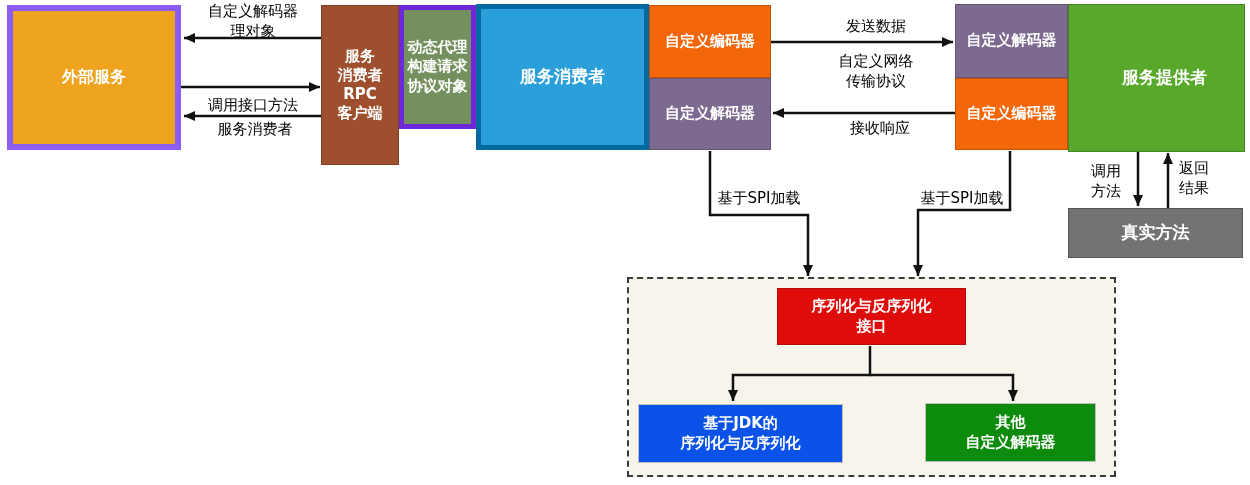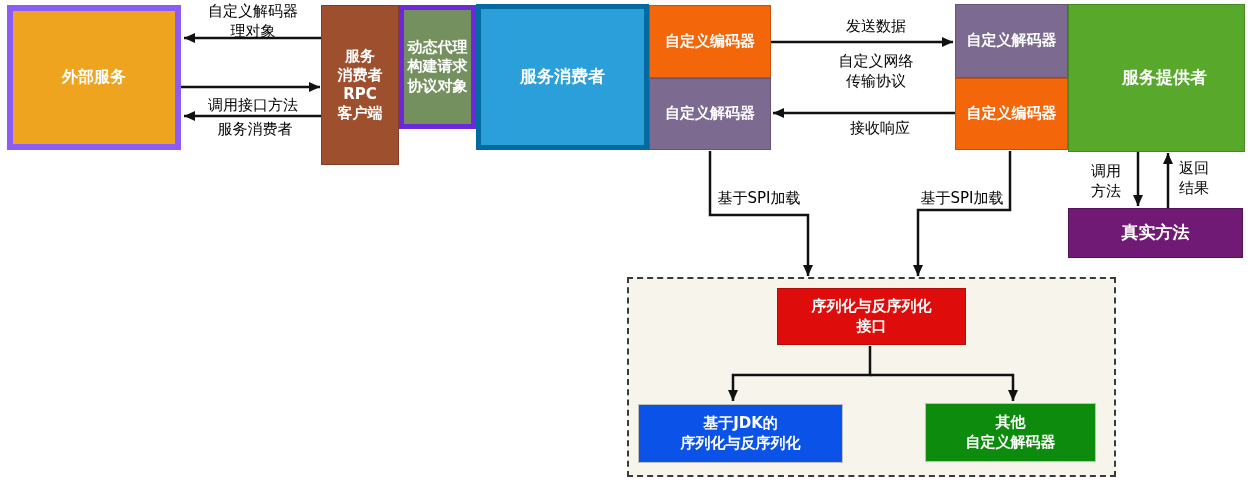--- a/index.html
+++ b/index.html
@@ -25,21 +25,21 @@
   .f17{font-size:17px;}
   .external       {left:7px;   top:5px;   width:174px; height:145px; background:#EEA41F; border:6px solid #8b5cf6;}
   .rpc-client     {left:321px; top:5px;   width:78px;  height:160px; background:#9E4F2D; border:1px solid #7E3F24;}
   .dyn-proxy      {left:399px; top:5px;   width:77px;  height:124px; background:#75905F; border:5px solid #6d28d9;}
   .svc-consumer   {left:476px; top:4px;   width:173px; height:146px; background:#2B9FD9; border:5px solid #0369a1;}
   .enc-consumer   {left:649px; top:5px;   width:122px; height:73px;  background:#F4660A; border:1px solid #C55208;}
   .dec-consumer   {left:649px; top:78px;  width:122px; height:72px;  background:#7C6A90; border:1px solid #645577;}
   .dec-provider   {left:955px; top:4px;   width:113px; height:74px;  background:#7C6A90; border:1px solid #645577;}
   .enc-provider   {left:955px; top:78px;  width:113px; height:72px;  background:#F4660A; border:1px solid #C55208;}
   .svc-provider   {left:1068px;top:4px;   width:177px; height:148px; background:#58A82B; border:1px solid #468822;padding-left:16px;}
-  .real-method    {left:1068px;top:208px; width:175px; height:50px;  background:#701a75; border:1px solid rgba(0,0,0,0.25);}
+  .real-method    {left:1068px;top:208px; width:175px; height:50px;  background:#737373; border:1px solid rgba(0,0,0,0.25);}
   .ser-interface  {left:777px; top:288px; width:189px; height:57px;  background:#DF0C0C; border:1px solid #B40B0B;}
   .jdk-ser        {left:638px; top:404px; width:205px; height:59px;  background:#0B52E8; border:1px solid #bfbfbf;}
   .other-ser      {left:925px; top:403px; width:171px; height:59px;  background:#0C8B0C; border:1px solid #bfbfbf;}
   .dashed-panel{
     position:absolute;
     left:627px; top:277px; width:489px; height:200px;
     background:#F7F4EC;
     border:2px dashed #3a3a3a;
     box-sizing:border-box;
   }

